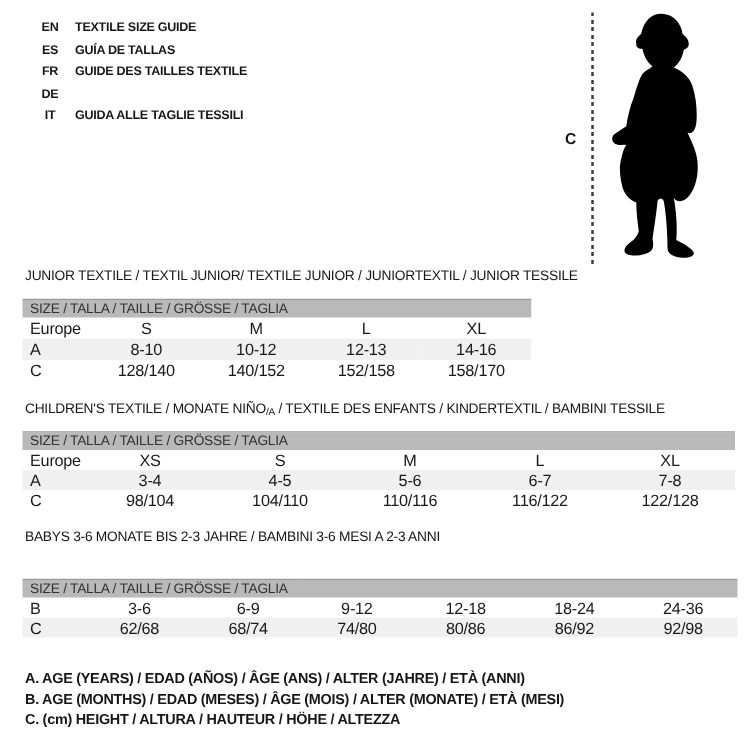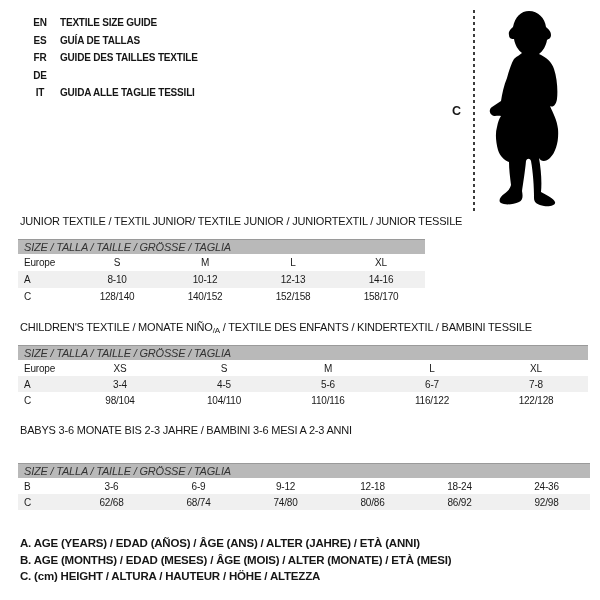--- a/index.html
+++ b/index.html
@@ -18,22 +18,22 @@
   .measure-label { left:452px; top:104px; font-weight:bold; font-size:12.5px; }
   .baby-svg { left:489px; top:8px; }
 
   
   .section-title { left:20px; font-weight:normal; font-size:11px; letter-spacing:-0.2px; white-space:nowrap; line-height:15px; }
   .subscript { font-size:8px; vertical-align:-2px; }
 
   
   table { border-collapse:collapse; table-layout:fixed; position:absolute; left:18px; }
   .size-bar { background:#b9b9b9; border-top:1px solid #9a9a9a; font-weight:400; font-size:11px;
-    color:#333333; text-align:left; padding:0 0 0 6px; height:14px; line-height:14px; letter-spacing:-0.2px;font-style:italic; }
-  td { font-size:10px; color:#1a1a1a; text-align:center; padding:0; letter-spacing:-0.2px; }
+    color:#333333; text-align:left; padding:0 0 0 6px; height:14px; line-height:14px; letter-spacing:-0.2px; }
+  td { font-size:13px; color:#1a1a1a; text-align:center; padding:0; letter-spacing:-0.2px; }
   .t1 td { height:17px; }
   .t2 td, .t3 td { height:16px; }
   td.lbl { text-align:left; padding-left:6px; }
   tr.shade td { background:#f0f0f0; }
 
   
   .notes { left:20px; top:535px; font-weight:bold; font-size:11.5px; line-height:16.6px; letter-spacing:-0.2px; white-space:nowrap; }
 </style>
 </head>
 <body>

